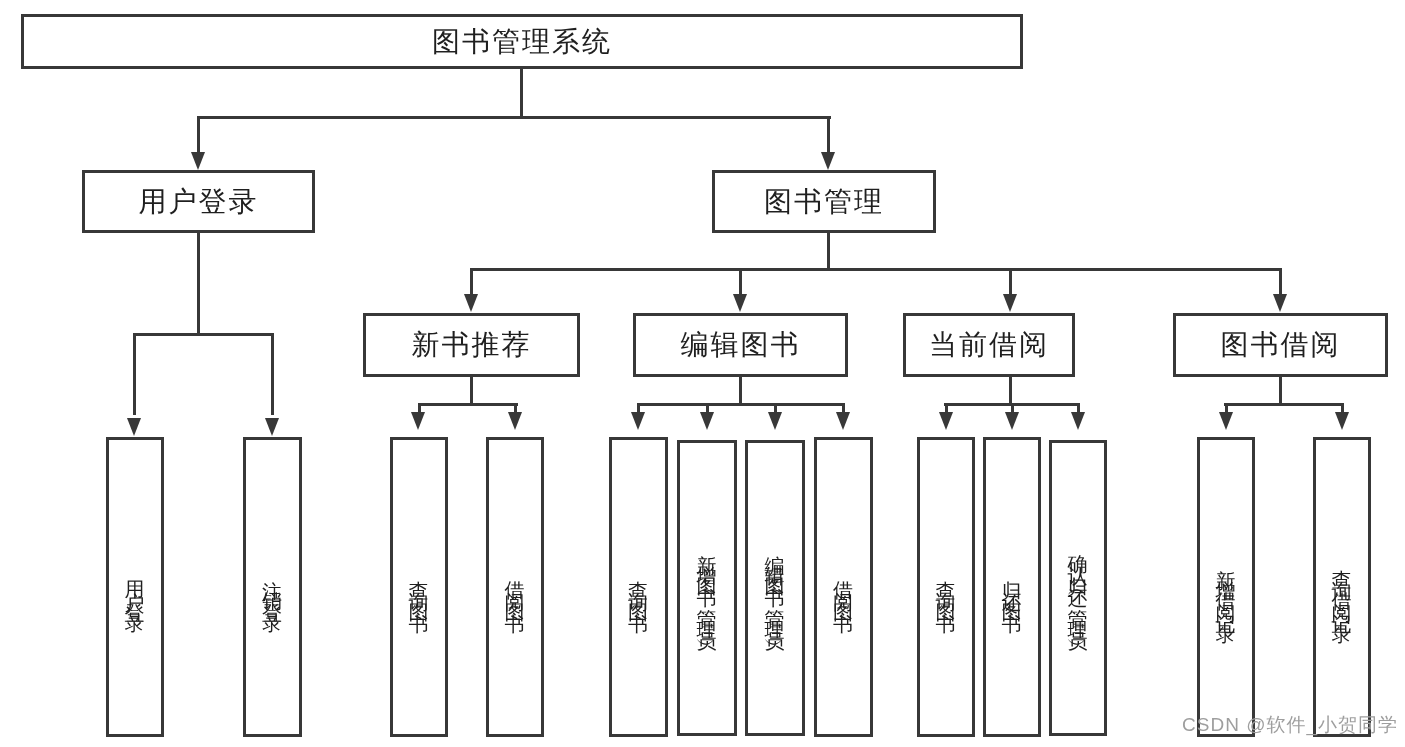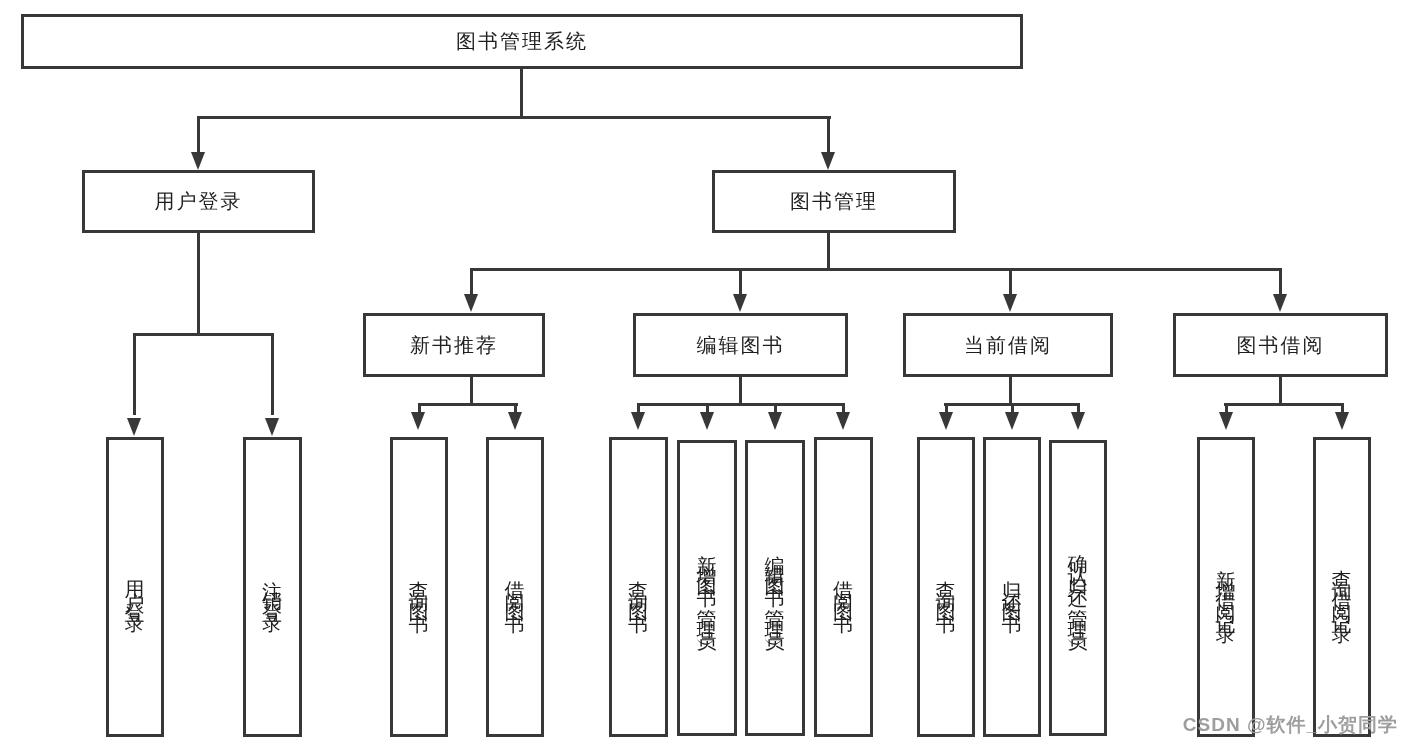--- a/index.html
+++ b/index.html
@@ -10,34 +10,34 @@
   }
   html,body{margin:0;padding:0;background:var(--bg);}
   #canvas{
     position:relative;width:1405px;height:747px;background:var(--bg);
     font-family:"Liberation Sans","DejaVu Sans",sans-serif;overflow:hidden;
   }
   .box{
     position:absolute;border:3px solid var(--line);background:#fff;
     display:flex;align-items:center;justify-content:center;box-sizing:border-box;
   }
-  .hlabel{font-size:20px;color:var(--text);letter-spacing:2px;white-space:nowrap;}
+  .hlabel{font-size:28px;color:var(--text);letter-spacing:2px;white-space:nowrap;}
   .vbox span{
     writing-mode:vertical-rl;text-orientation:mixed;
     font-size:20px;letter-spacing:11px;color:var(--text);line-height:1;
   }
   .ln{position:absolute;background:var(--line);}
   .arr{
     position:absolute;width:0;height:0;
     border-left:7.5px solid transparent;border-right:7.5px solid transparent;
     border-top:18px solid var(--line);
   }
   .watermark{
     position:absolute;top:712px;right:7px;font-size:19px;
-    color:var(--watermark);z-index:5;letter-spacing:1px;white-space:nowrap;font-weight:bold;
+    color:var(--watermark);z-index:5;letter-spacing:1px;white-space:nowrap;
   }
 </style>
 </head>
 <body>
 
 <div id="canvas">
 
   <div class="box" style="left:21px;top:14px;width:1002px;height:55px">
     <span class="hlabel">图书管理系统</span>
   </div>
@@ -45,21 +45,21 @@
   <div class="ln" style="left:520px;top:69px;width:3px;height:50px"></div>
   <div class="ln" style="left:197px;top:116px;width:634px;height:3px"></div>
   <div class="ln" style="left:197px;top:116px;width:3px;height:36px"></div>
   <div class="ln" style="left:827px;top:116px;width:3px;height:36px"></div>
   <div class="arr" style="left:191px;top:152px"></div>
   <div class="arr" style="left:821px;top:152px"></div>
 
   <div class="box" style="left:82px;top:170px;width:233px;height:63px">
     <span class="hlabel">用户登录</span>
   </div>
-  <div class="box" style="left:712px;top:170px;width:244px;height:63px">
+  <div class="box" style="left:712px;top:170px;width:224px;height:63px">
     <span class="hlabel">图书管理</span>
   </div>
 
   <div class="ln" style="left:197px;top:233px;width:3px;height:103px"></div>
   <div class="ln" style="left:133px;top:333px;width:141px;height:3px"></div>
   <div class="ln" style="left:133px;top:333px;width:3px;height:82px"></div>
   <div class="ln" style="left:271px;top:333px;width:3px;height:82px"></div>
   <div class="arr" style="left:127px;top:418px"></div>
   <div class="arr" style="left:265px;top:418px"></div>
 
@@ -67,27 +67,27 @@
   <div class="ln" style="left:470px;top:268px;width:812px;height:3px"></div>
   <div class="ln" style="left:470px;top:268px;width:3px;height:28px"></div>
   <div class="ln" style="left:739px;top:268px;width:3px;height:28px"></div>
   <div class="ln" style="left:1009px;top:268px;width:3px;height:28px"></div>
   <div class="ln" style="left:1279px;top:268px;width:3px;height:28px"></div>
   <div class="arr" style="left:464px;top:294px"></div>
   <div class="arr" style="left:733px;top:294px"></div>
   <div class="arr" style="left:1003px;top:294px"></div>
   <div class="arr" style="left:1273px;top:294px"></div>
 
-  <div class="box" style="left:363px;top:313px;width:182px;height:64px">
+  <div class="box" style="left:363px;top:313px;width:217px;height:64px">
     <span class="hlabel">新书推荐</span>
   </div>
   <div class="box" style="left:633px;top:313px;width:215px;height:64px">
     <span class="hlabel">编辑图书</span>
   </div>
-  <div class="box" style="left:903px;top:313px;width:210px;height:64px">
+  <div class="box" style="left:903px;top:313px;width:172px;height:64px">
     <span class="hlabel">当前借阅</span>
   </div>
   <div class="box" style="left:1173px;top:313px;width:215px;height:64px">
     <span class="hlabel">图书借阅</span>
   </div>
 
   <div class="ln" style="left:470px;top:377px;width:3px;height:26px"></div>
   <div class="ln" style="left:418px;top:403px;width:100px;height:3px"></div>
   <div class="ln" style="left:418px;top:406px;width:3px;height:8px"></div>
   <div class="ln" style="left:514px;top:406px;width:3px;height:8px"></div>

